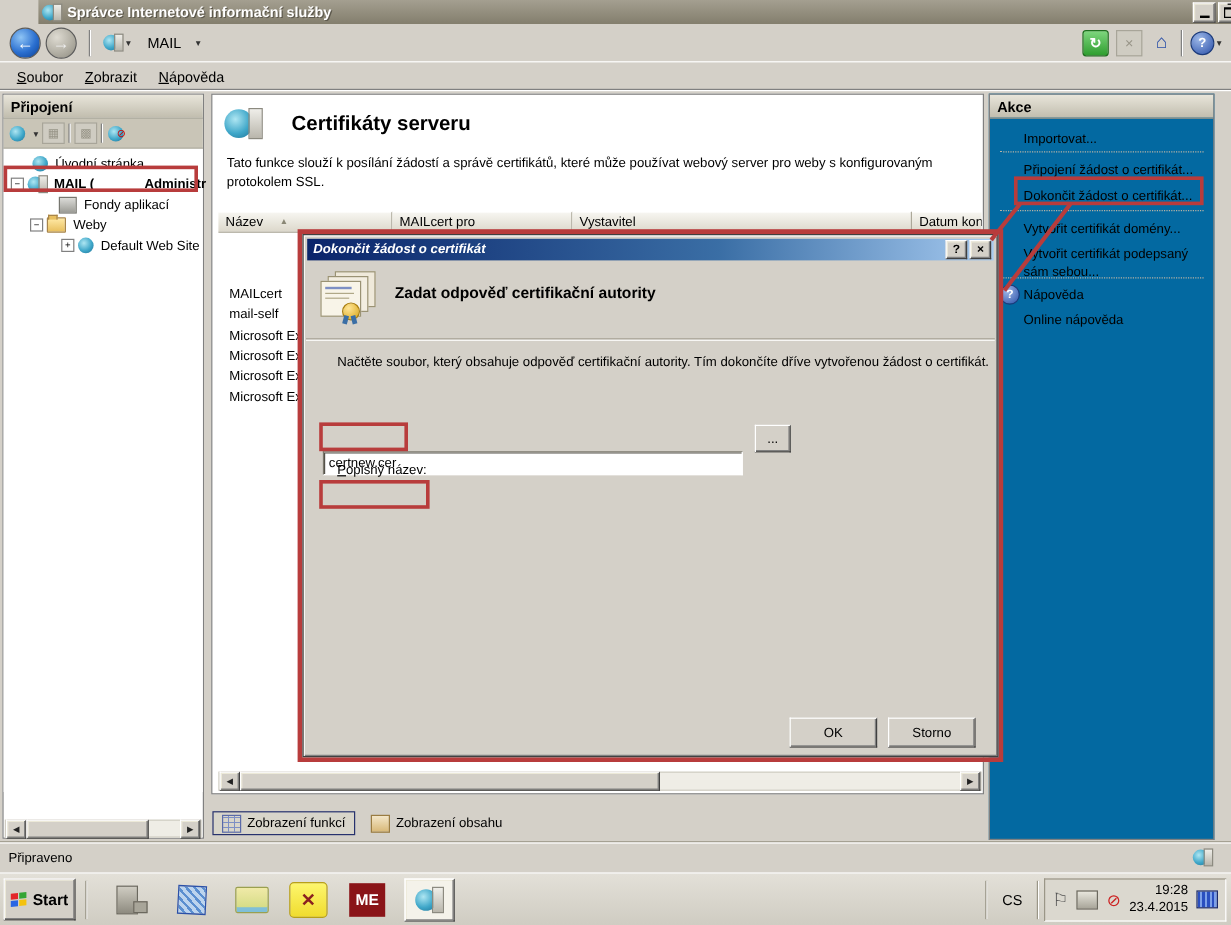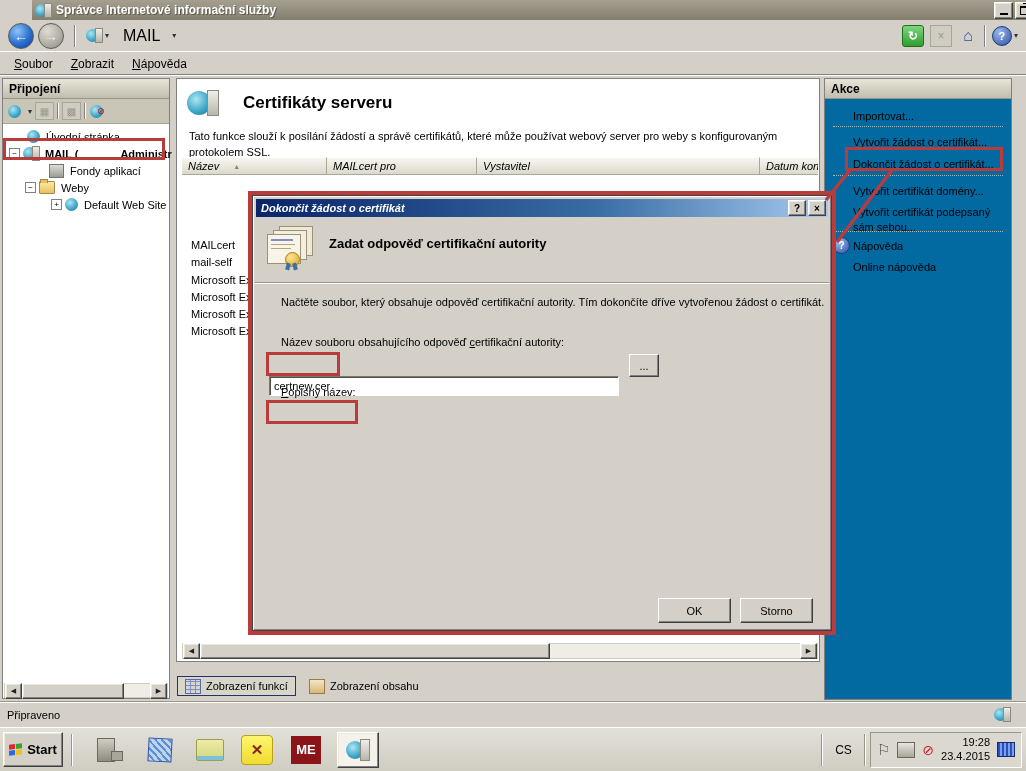--- a/index.html
+++ b/index.html
@@ -127,21 +127,21 @@
     <span class="navcirc nav-back">←</span>
     <span style="width:4px"></span>
     <span class="navcirc nav-fwd">→</span>
     <span style="width:10px"></span>
     <span class="tb-sep"></span>
     <span style="width:10px"></span>
     <span class="globe"></span>
       <span class="srvbar"></span>
     <span class="drop">▾</span>
     <span style="width:14px"></span>
-    <span style="font-size:16px;">MAIL</span>
+    <span style="font-size:12px;">MAIL</span>
     <span style="width:10px"></span>
     <span class="drop">▾</span>
     <span style="flex:1"></span>
     <span class="sq-ico ico-refresh">↻</span>
     <span style="width:6px"></span>
     <span class="sq-ico ico-disabled">×</span>
     <span style="width:6px"></span>
     <span class="sq-ico" style="font-size:16px;color:#2b50a8;">⌂</span>
     <span style="width:6px"></span>
     <span class="tb-sep"></span>
@@ -219,21 +219,21 @@
 
   <div class="abs center">
     <div class="abs desc" style="left:12px;top:50px;width:622px;">Tato funkce slouží k posílání žádostí a správě certifikátů, které může používat webový server pro weby s konfigurovaným protokolem SSL.</div>
     <div class="abs flex" style="left:10px;top:11px;">
       <span class="globe" style="width:24px;height:24px;"></span>
       <span class="srvbar" style="height:24px;width:10px;"></span>
       <span style="width:24px"></span>
       <span class="page-title">Certifikáty serveru</span>
     </div>
 
-    <div class="abs flex" style="left:5px;top:78px;width:708px;font-style:italic;">
+    <div class="abs flex" style="left:5px;top:97px;width:708px;">
       <span class="lv-col flex" style="width:145px;">
         <span>Název</span>
         <span style="font-size:7px;color:#8a8775;margin-left:14px;">▲</span>
       </span>
       <span class="lv-col" style="width:150px;">MAILcert pro</span>
       <span class="lv-col" style="width:283px;">Vystavitel</span>
       <span class="lv-col" style="width:58px;border-right:none;">Datum konce pl</span>
     </div>
 
     <div class="lv-row" style="left:14px;top:160px;">MAILcert</div>
@@ -259,21 +259,21 @@
     <span class="tab">
       <span class="tab-ico ico-page"></span>
       <span>Zobrazení obsahu</span>
     </span>
   </div>
 
   <div class="abs actions">
     <div class="panel-hdr">Akce</div>
     <div class="act-item" style="top:31px;">Importovat...</div>
     <div class="act-sep" style="top:47px;"></div>
-    <div class="act-item" style="top:57px;">Vytvořit žádost o certifikát...</div>
+    <div class="act-item" style="top:57px;">Připojení žádost o certifikát...</div>
     <div class="act-item" style="top:79px;">Dokončit žádost o certifikát...</div>
     <div class="act-sep" style="top:96px;"></div>
     <div class="act-item" style="top:106px;">Vytvořit certifikát domény...</div>
     <div class="act-item" style="top:126px;width:152px;white-space:normal;line-height:1.35;">Vytvořit certifikát podepsaný sám sebou...</div>
     <div class="act-sep" style="top:152px;"></div>
     <div class="abs helpcirc" style="left:8px;top:158px;width:15px;height:15px;font-size:10px;">?</div>
     <div class="act-item" style="top:161px;">Nápověda</div>
     <div class="act-item" style="top:182px;">Online nápověda</div>
   </div>
 
@@ -303,21 +303,20 @@
         <div class="abs" style="left:18px;top:26px;width:13px;height:13px;border-radius:50%;background:radial-gradient(circle at 35% 30%,#ffe597,#d8a516);border:1px solid #a87d10;"></div>
         <div class="abs" style="left:19px;top:37px;width:4px;height:7px;background:#3a6ea5;transform:rotate(15deg);"></div>
         <div class="abs" style="left:26px;top:37px;width:4px;height:7px;background:#3a6ea5;transform:rotate(-15deg);"></div>
       </div>
 
       <div class="abs" style="left:76px;top:40px;font-size:13px;font-weight:bold;">Zadat odpověď certifikační autority</div>
       <div class="abs etched" style="left:2px;top:86px;width:574px;height:0;"></div>
 
       <div class="abs" style="left:28px;top:98px;width:548px;line-height:1.5;">Načtěte soubor, který obsahuje odpověď certifikační autority. Tím dokončíte dříve vytvořenou žádost o certifikát.</div>
 
-      <div class="abs" style="left:28px;top:140px;">Název souboru obsahujícího odpověď <u>c</u>ertifikační autority:</div>
       <input class="field" style="left: 16px; top: 158px; width: 350px; height: 20px; margin-top: 22px;" value="certnew.cer">
       <div class="btn" style="left:376px;top:158px;width:28px;height:21px;">...</div>
 
       <div class="abs" style="left:28px;top:190px;"><u>P</u>opisný název:</div>
 
       <div class="btn" style="left:405px;top:402px;width:71px;height:23px;">OK</div>
       <div class="btn" style="left:487px;top:402px;width:71px;height:23px;">Storno</div>
 
       <div class="abs red-box" style="left:13px;top:156px;width:74px;height:24px;"></div>
       <div class="abs red-box" style="left:13px;top:204px;width:92px;height:24px;"></div>

